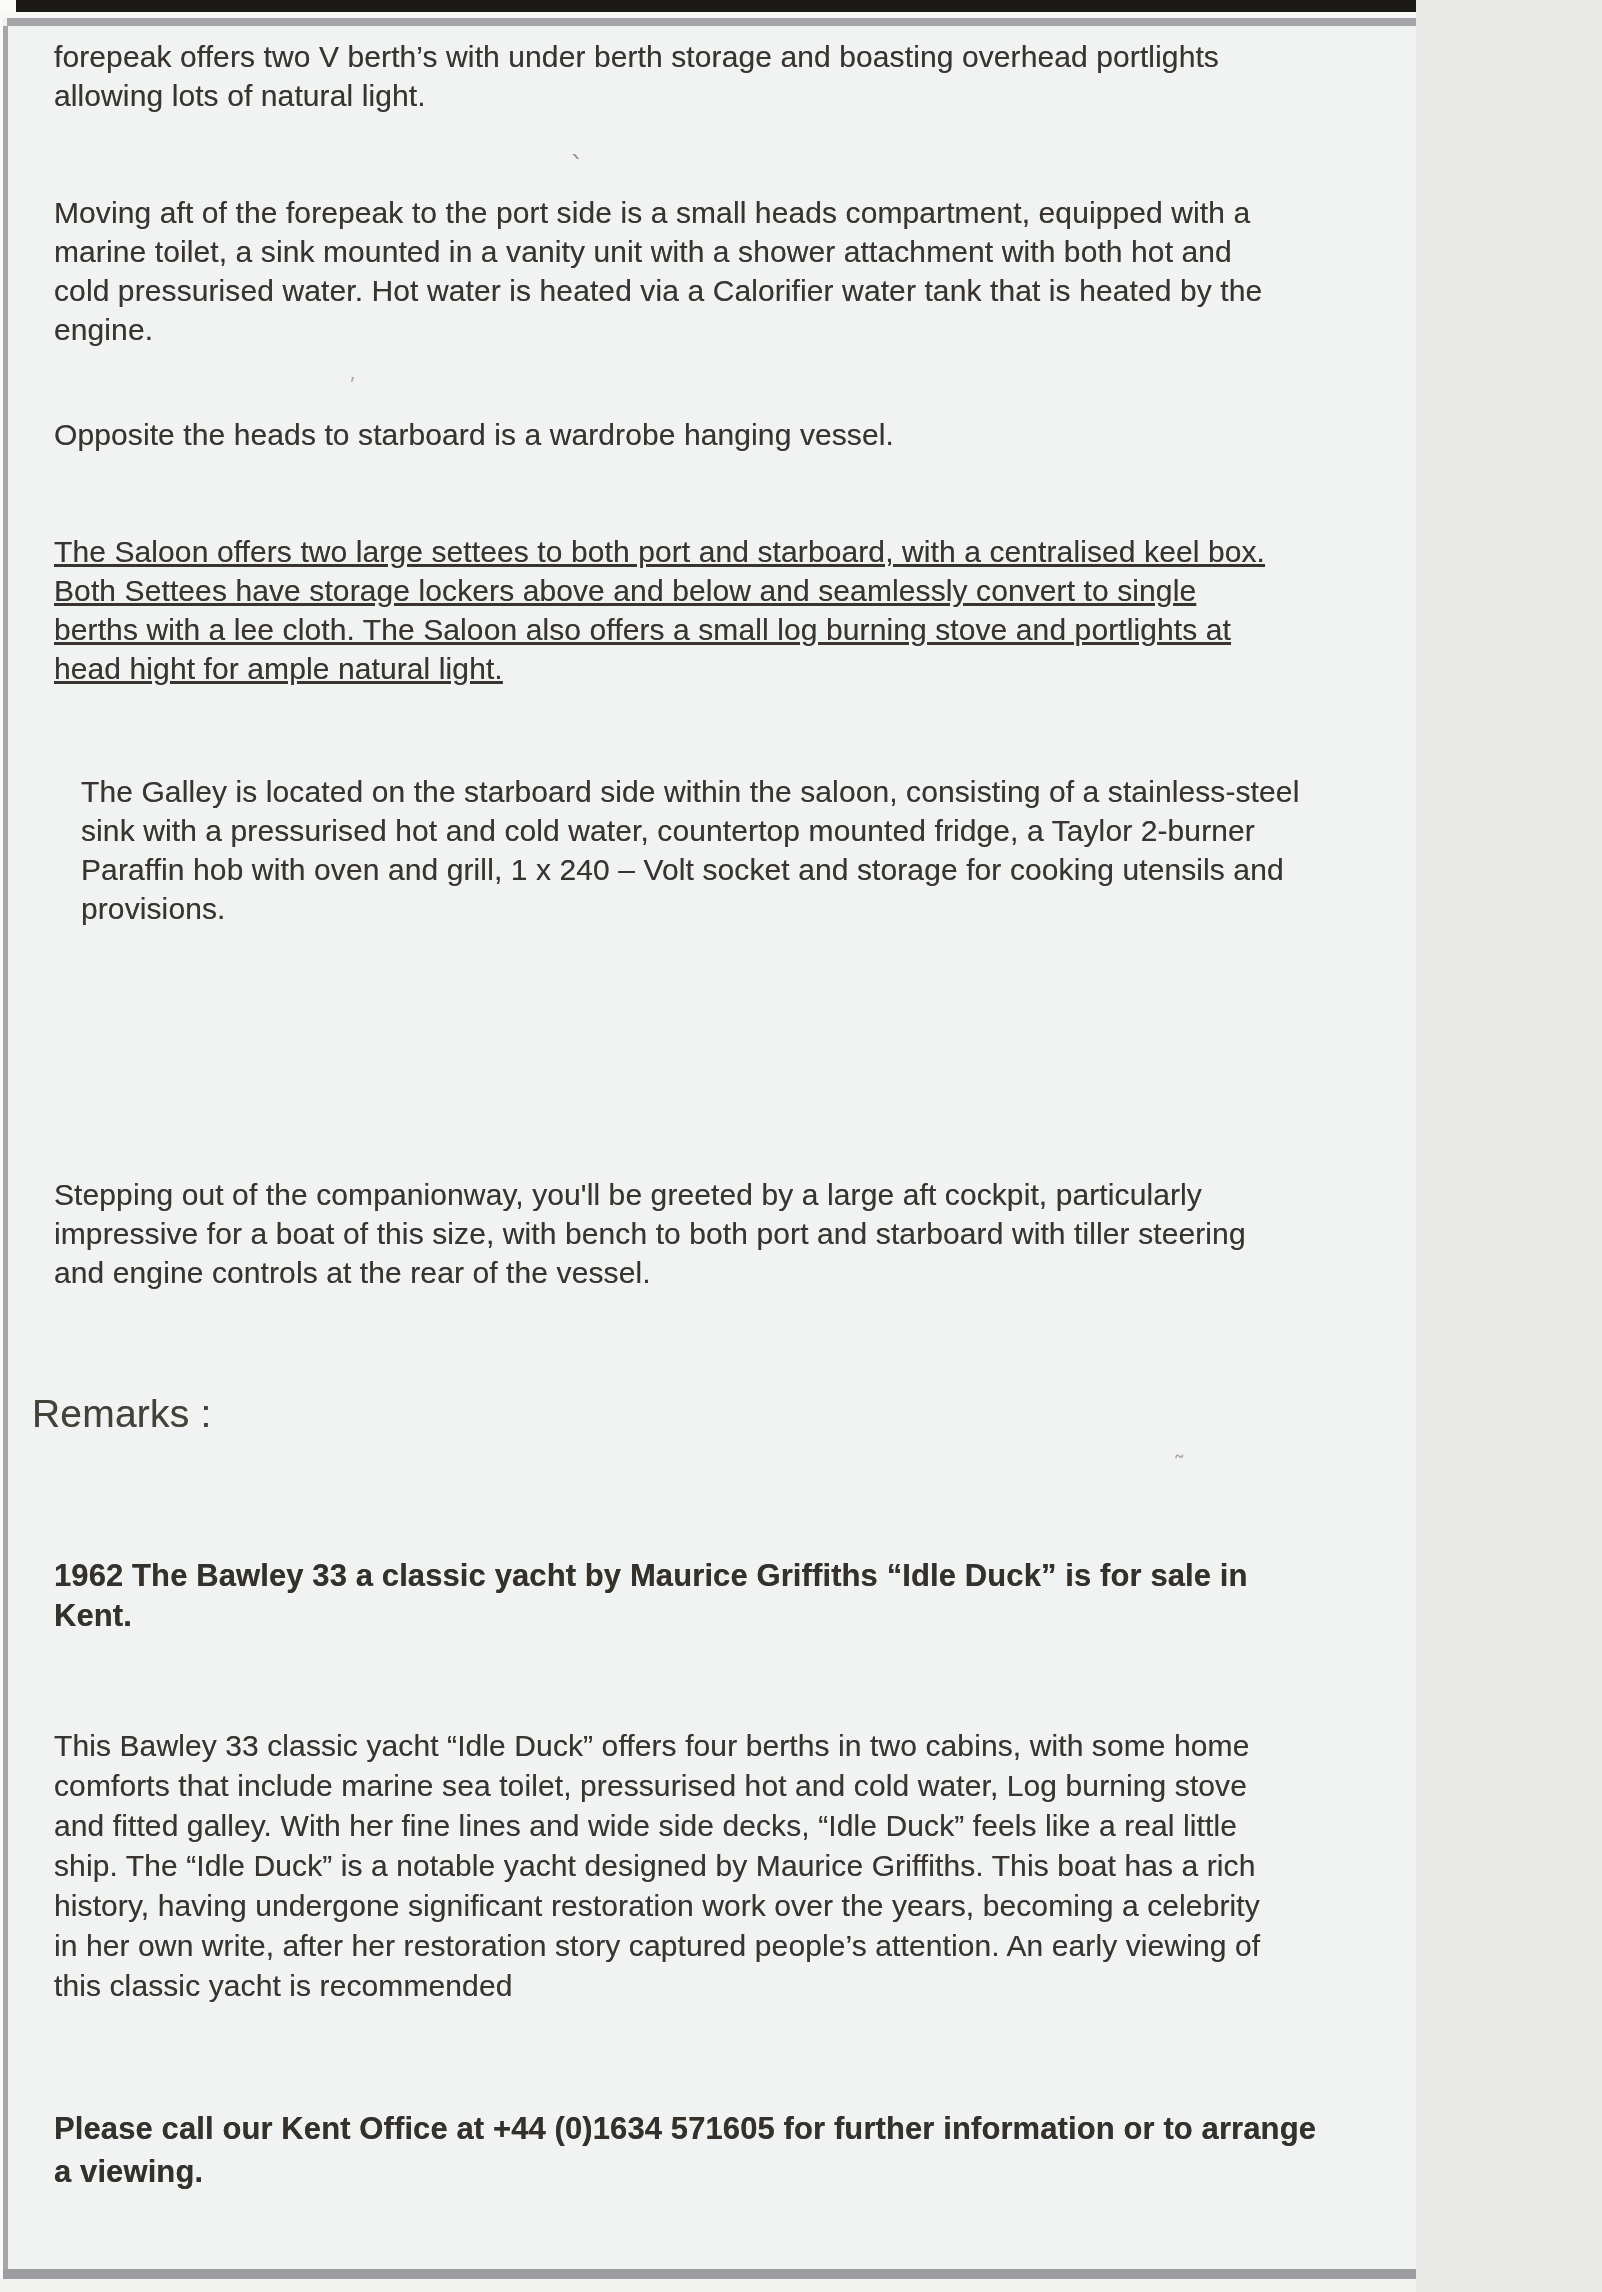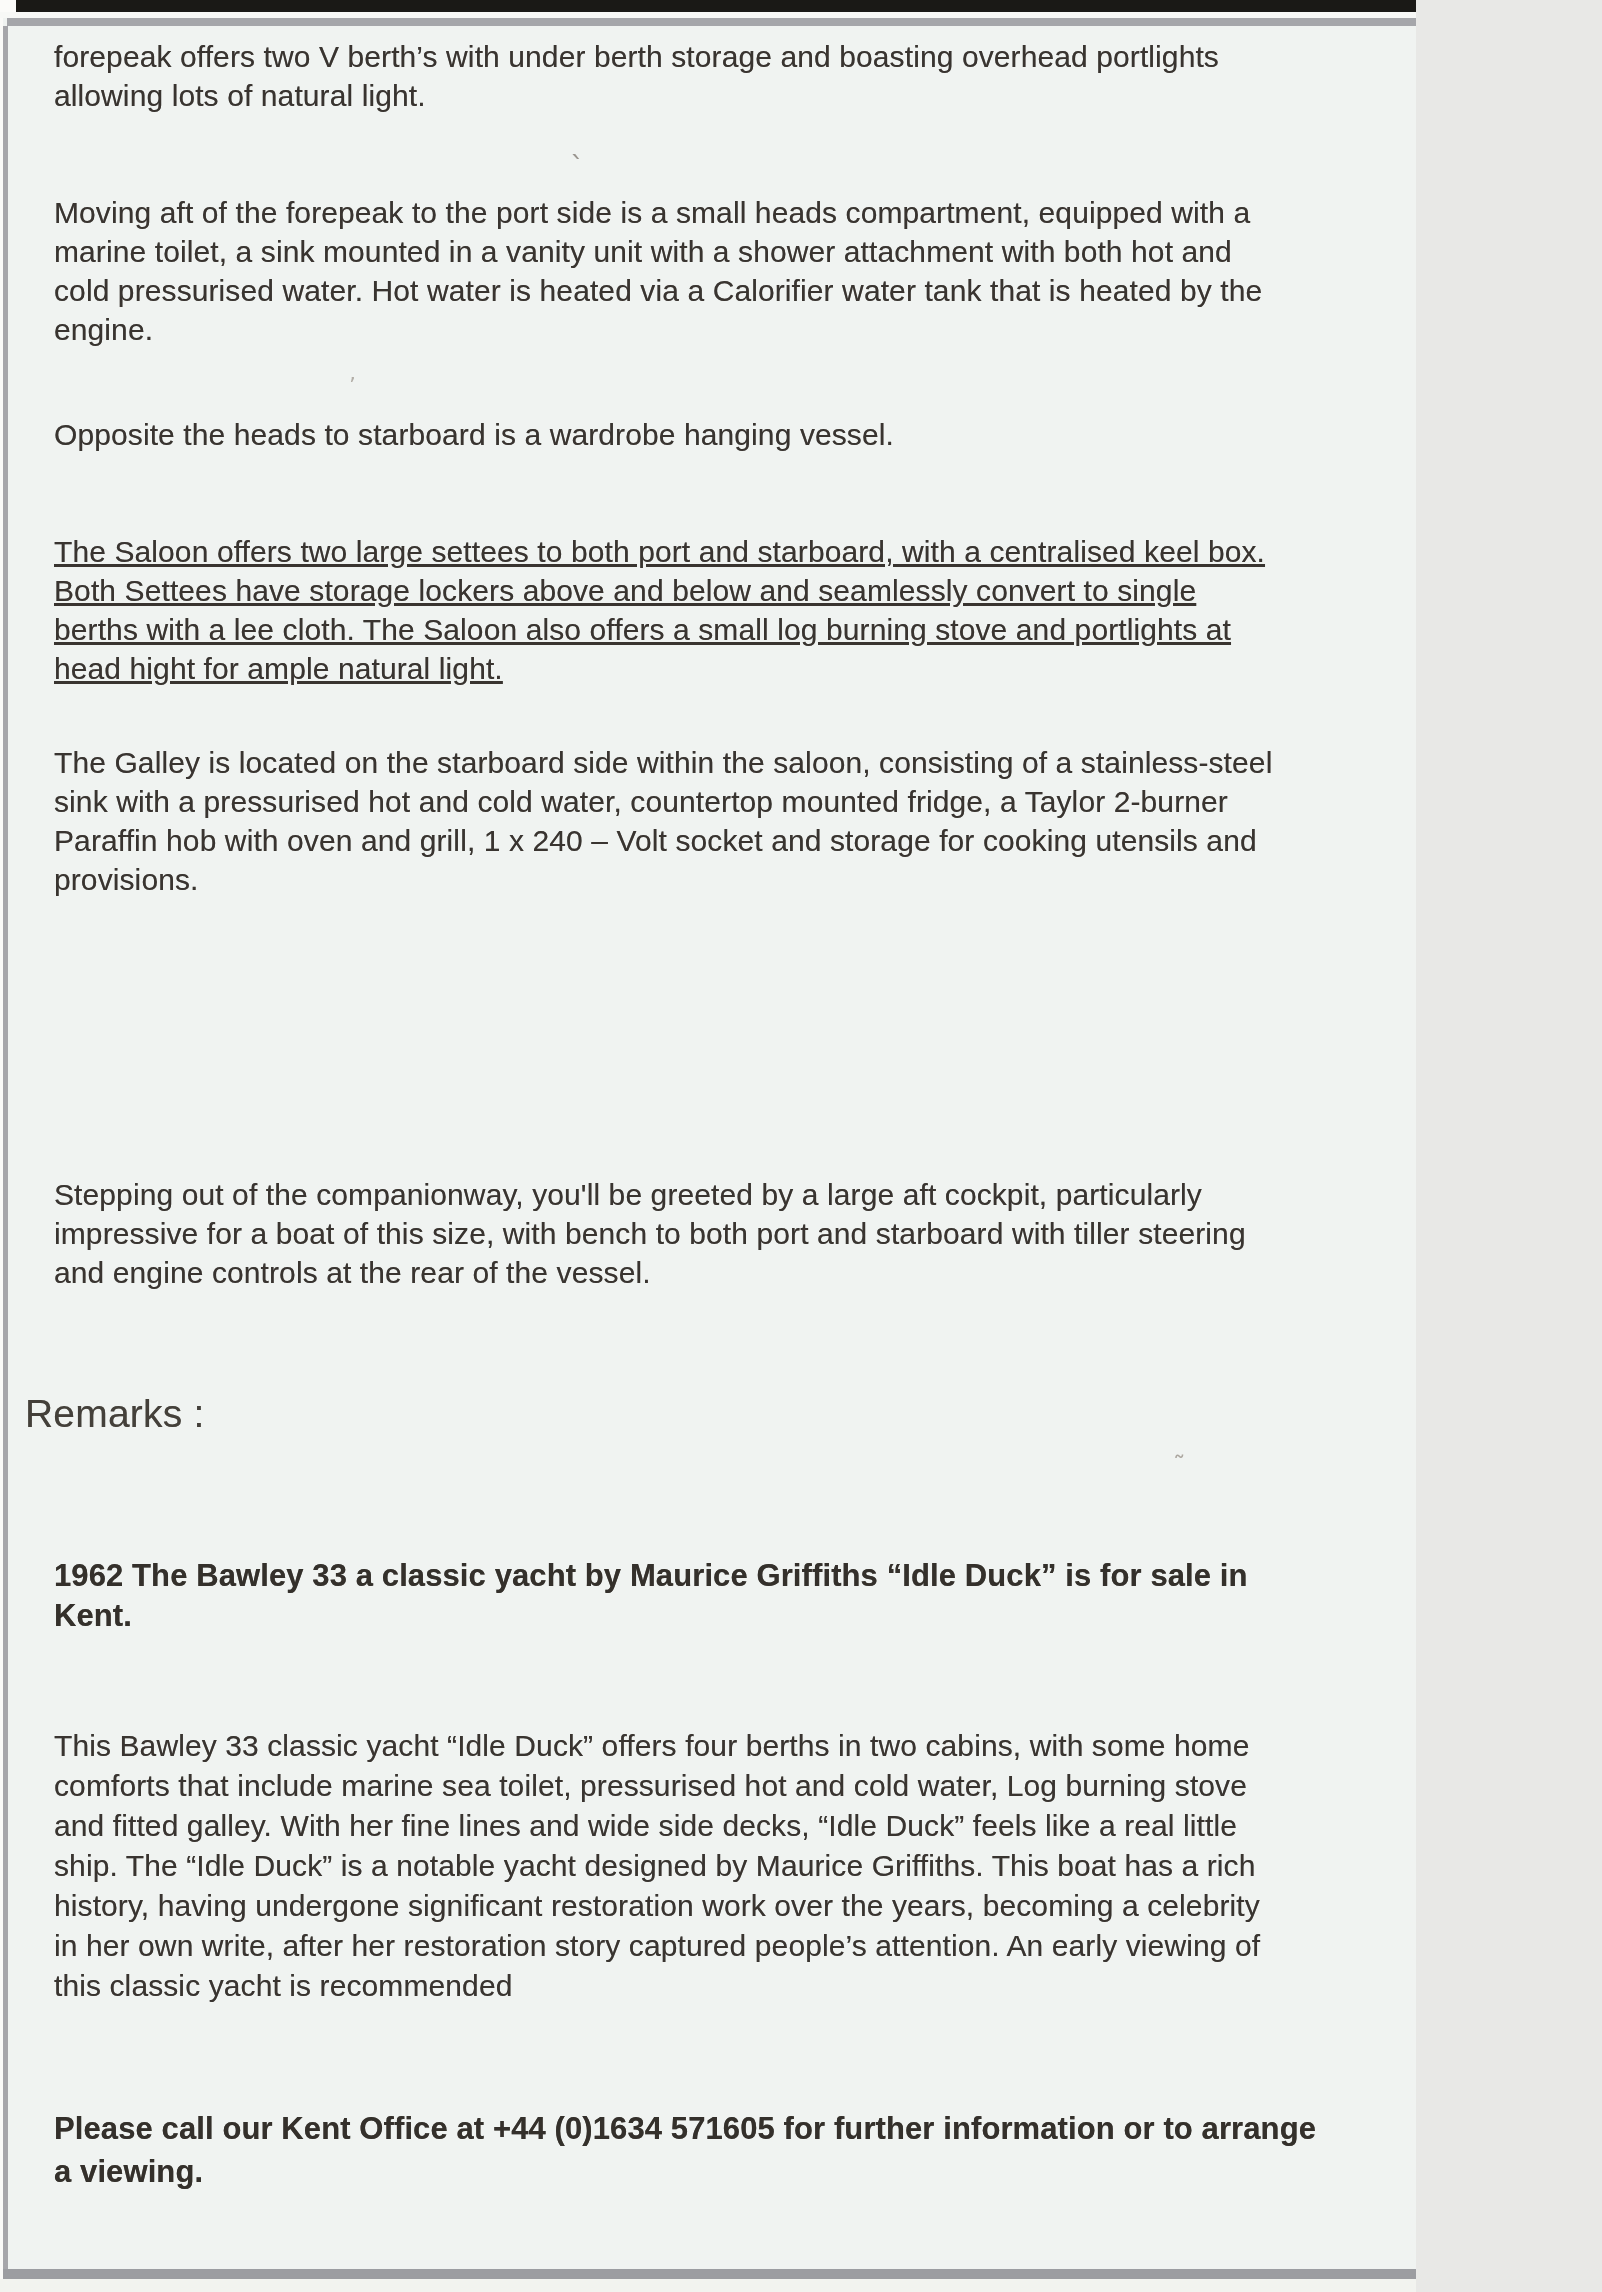--- a/index.html
+++ b/index.html
@@ -71,26 +71,26 @@
   .para-bold {
     font-weight: bold;
     font-size: 31px;
     color: #34302b;
     text-shadow: 0 0 0.5px rgba(52,48,43,0.65);
   }
   #p1 { top: 37px; }
   #p2 { top: 193px; }
   #p3 { top: 415px; }
   #p4 { top: 532px; text-decoration: underline; }
-  #p5 { top: 743px; }
+  #p5 { top: 772px; margin-left: 27px; }
   #p6 { top: 987px; }
   #p7 { top: 1175px; }
   #remarks {
     position: absolute;
-    left: 25px; top: 1390px;
+    left: 32px; top: 1390px;
     font-size: 39px;
     line-height: 47px;
     color: #44403a;
     letter-spacing: 0.2px;
     text-shadow: 0 0 0.5px rgba(68,64,58,0.5);
   }
   #b1 { top: 1537px; line-height: 40px; margin-top: 19px; }
   #p8 { top: 1726px; line-height: 40px; }
   #b2 { top: 2107px; line-height: 43px; }
   

